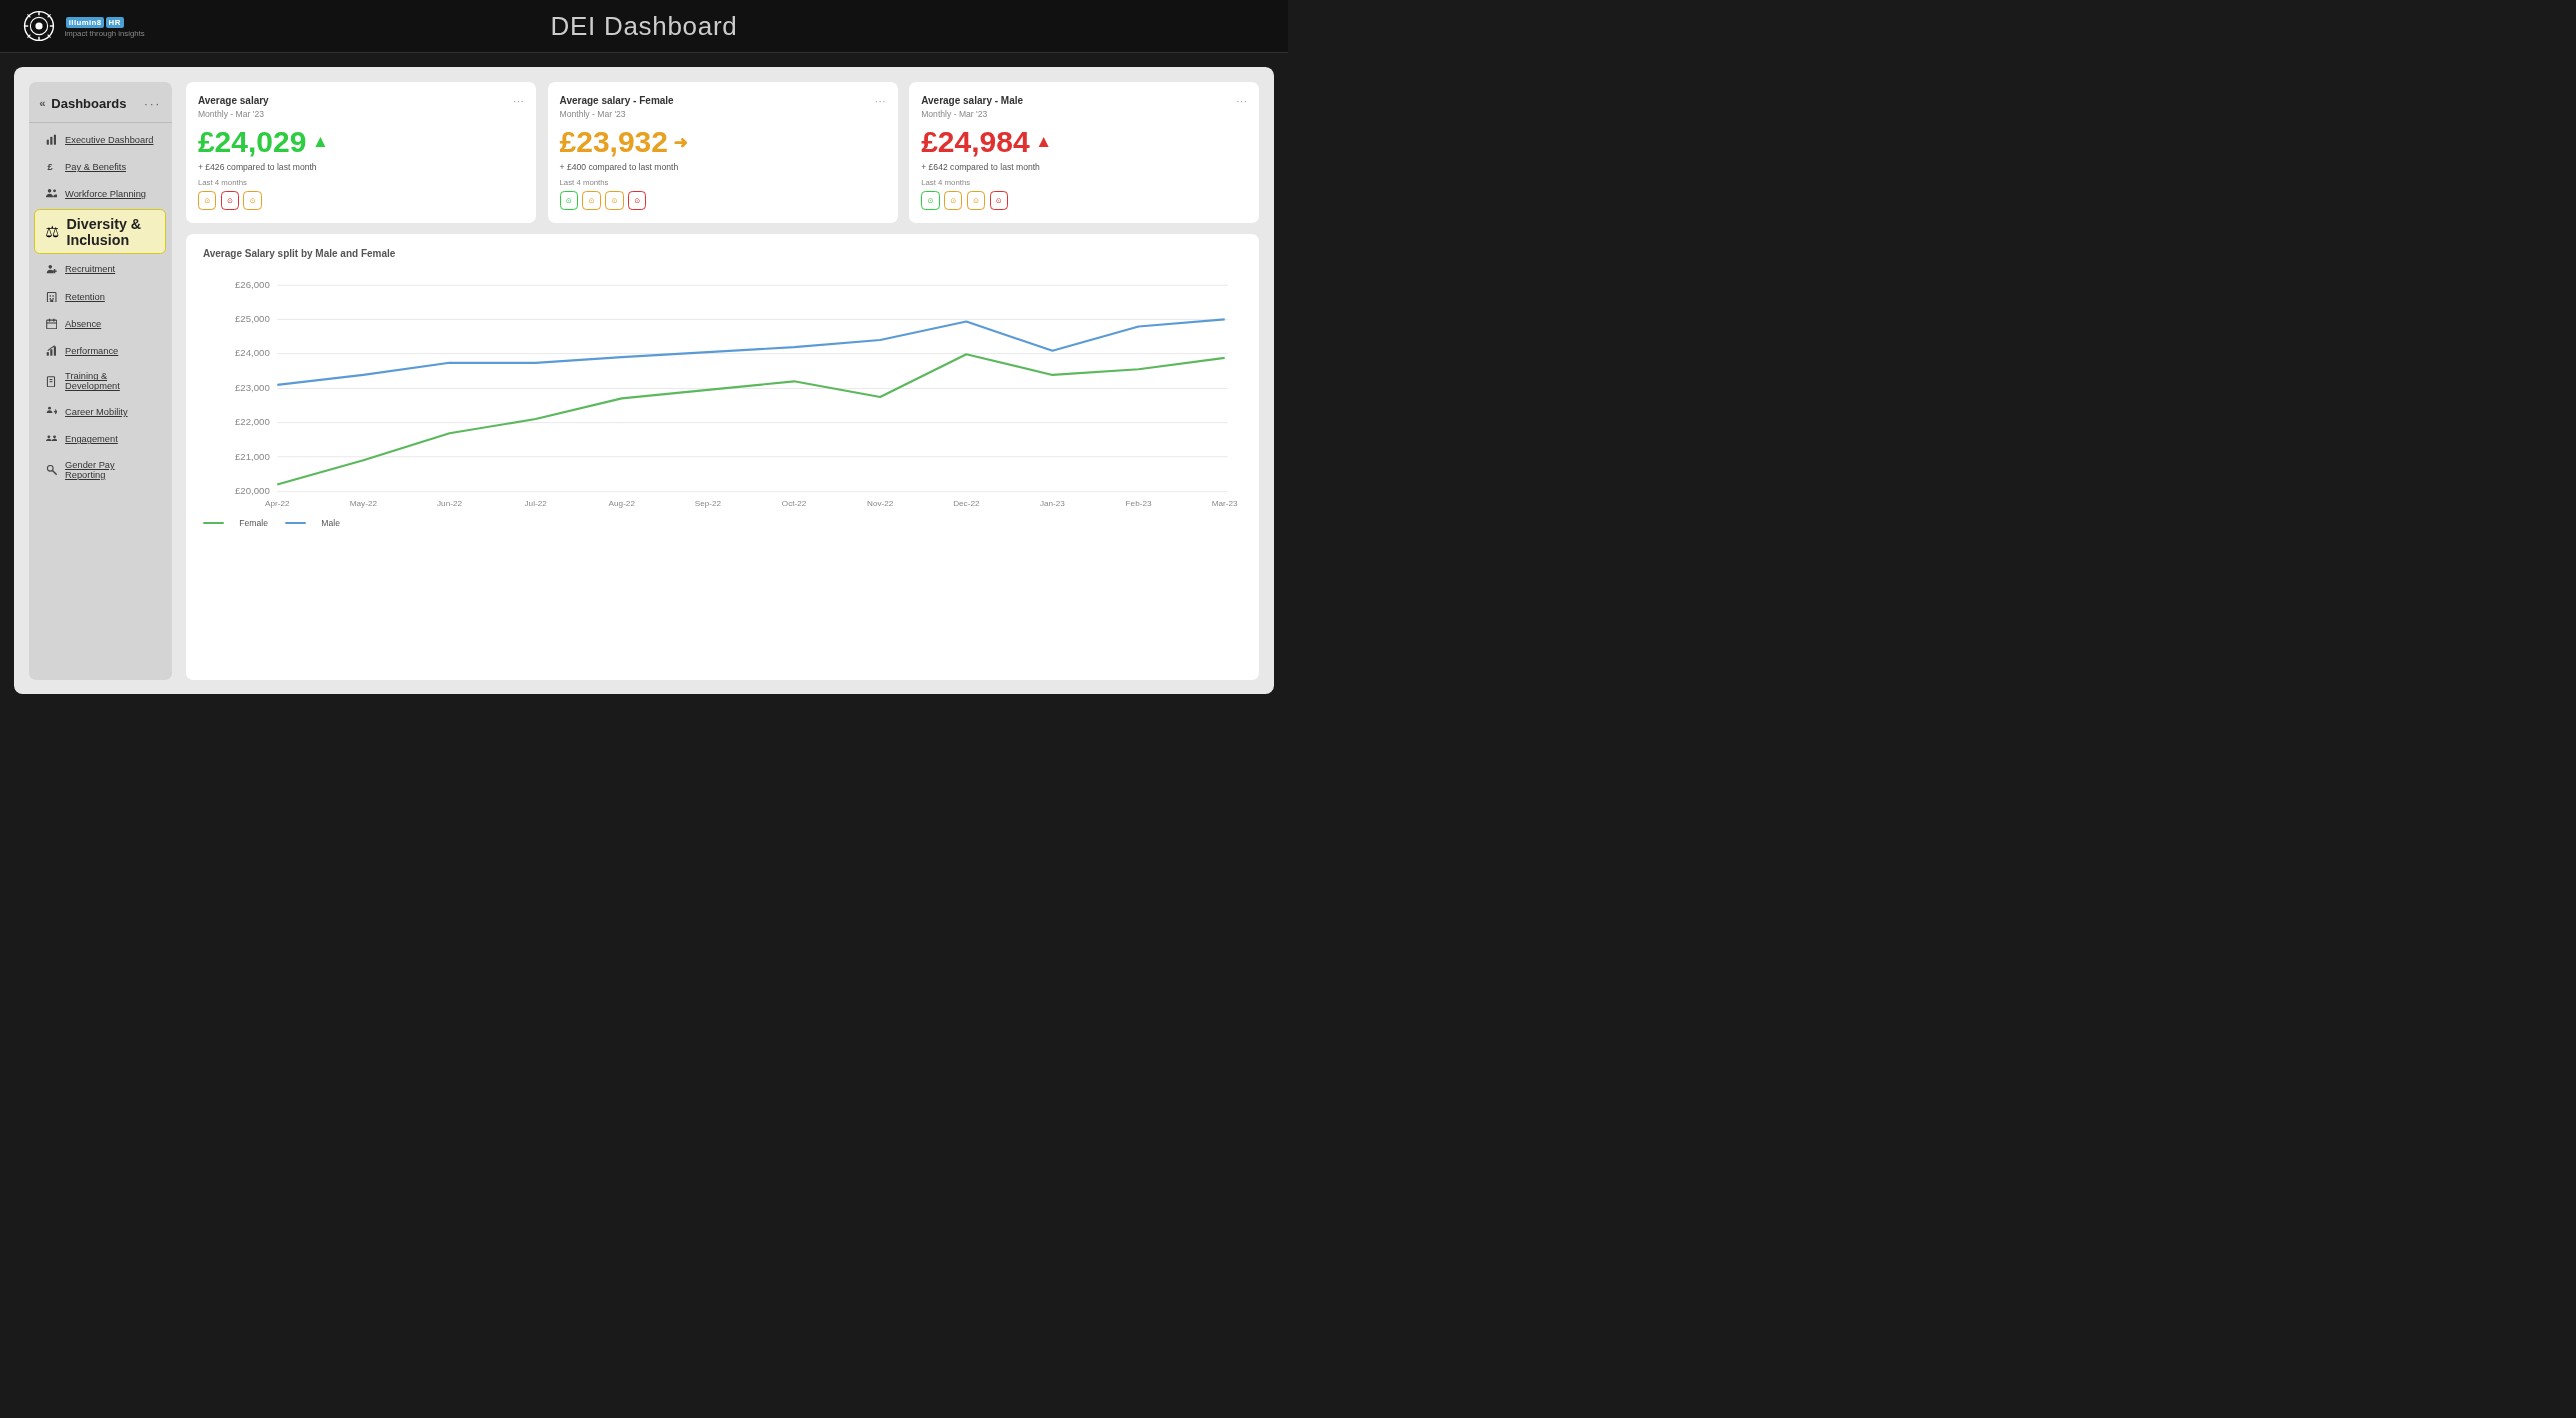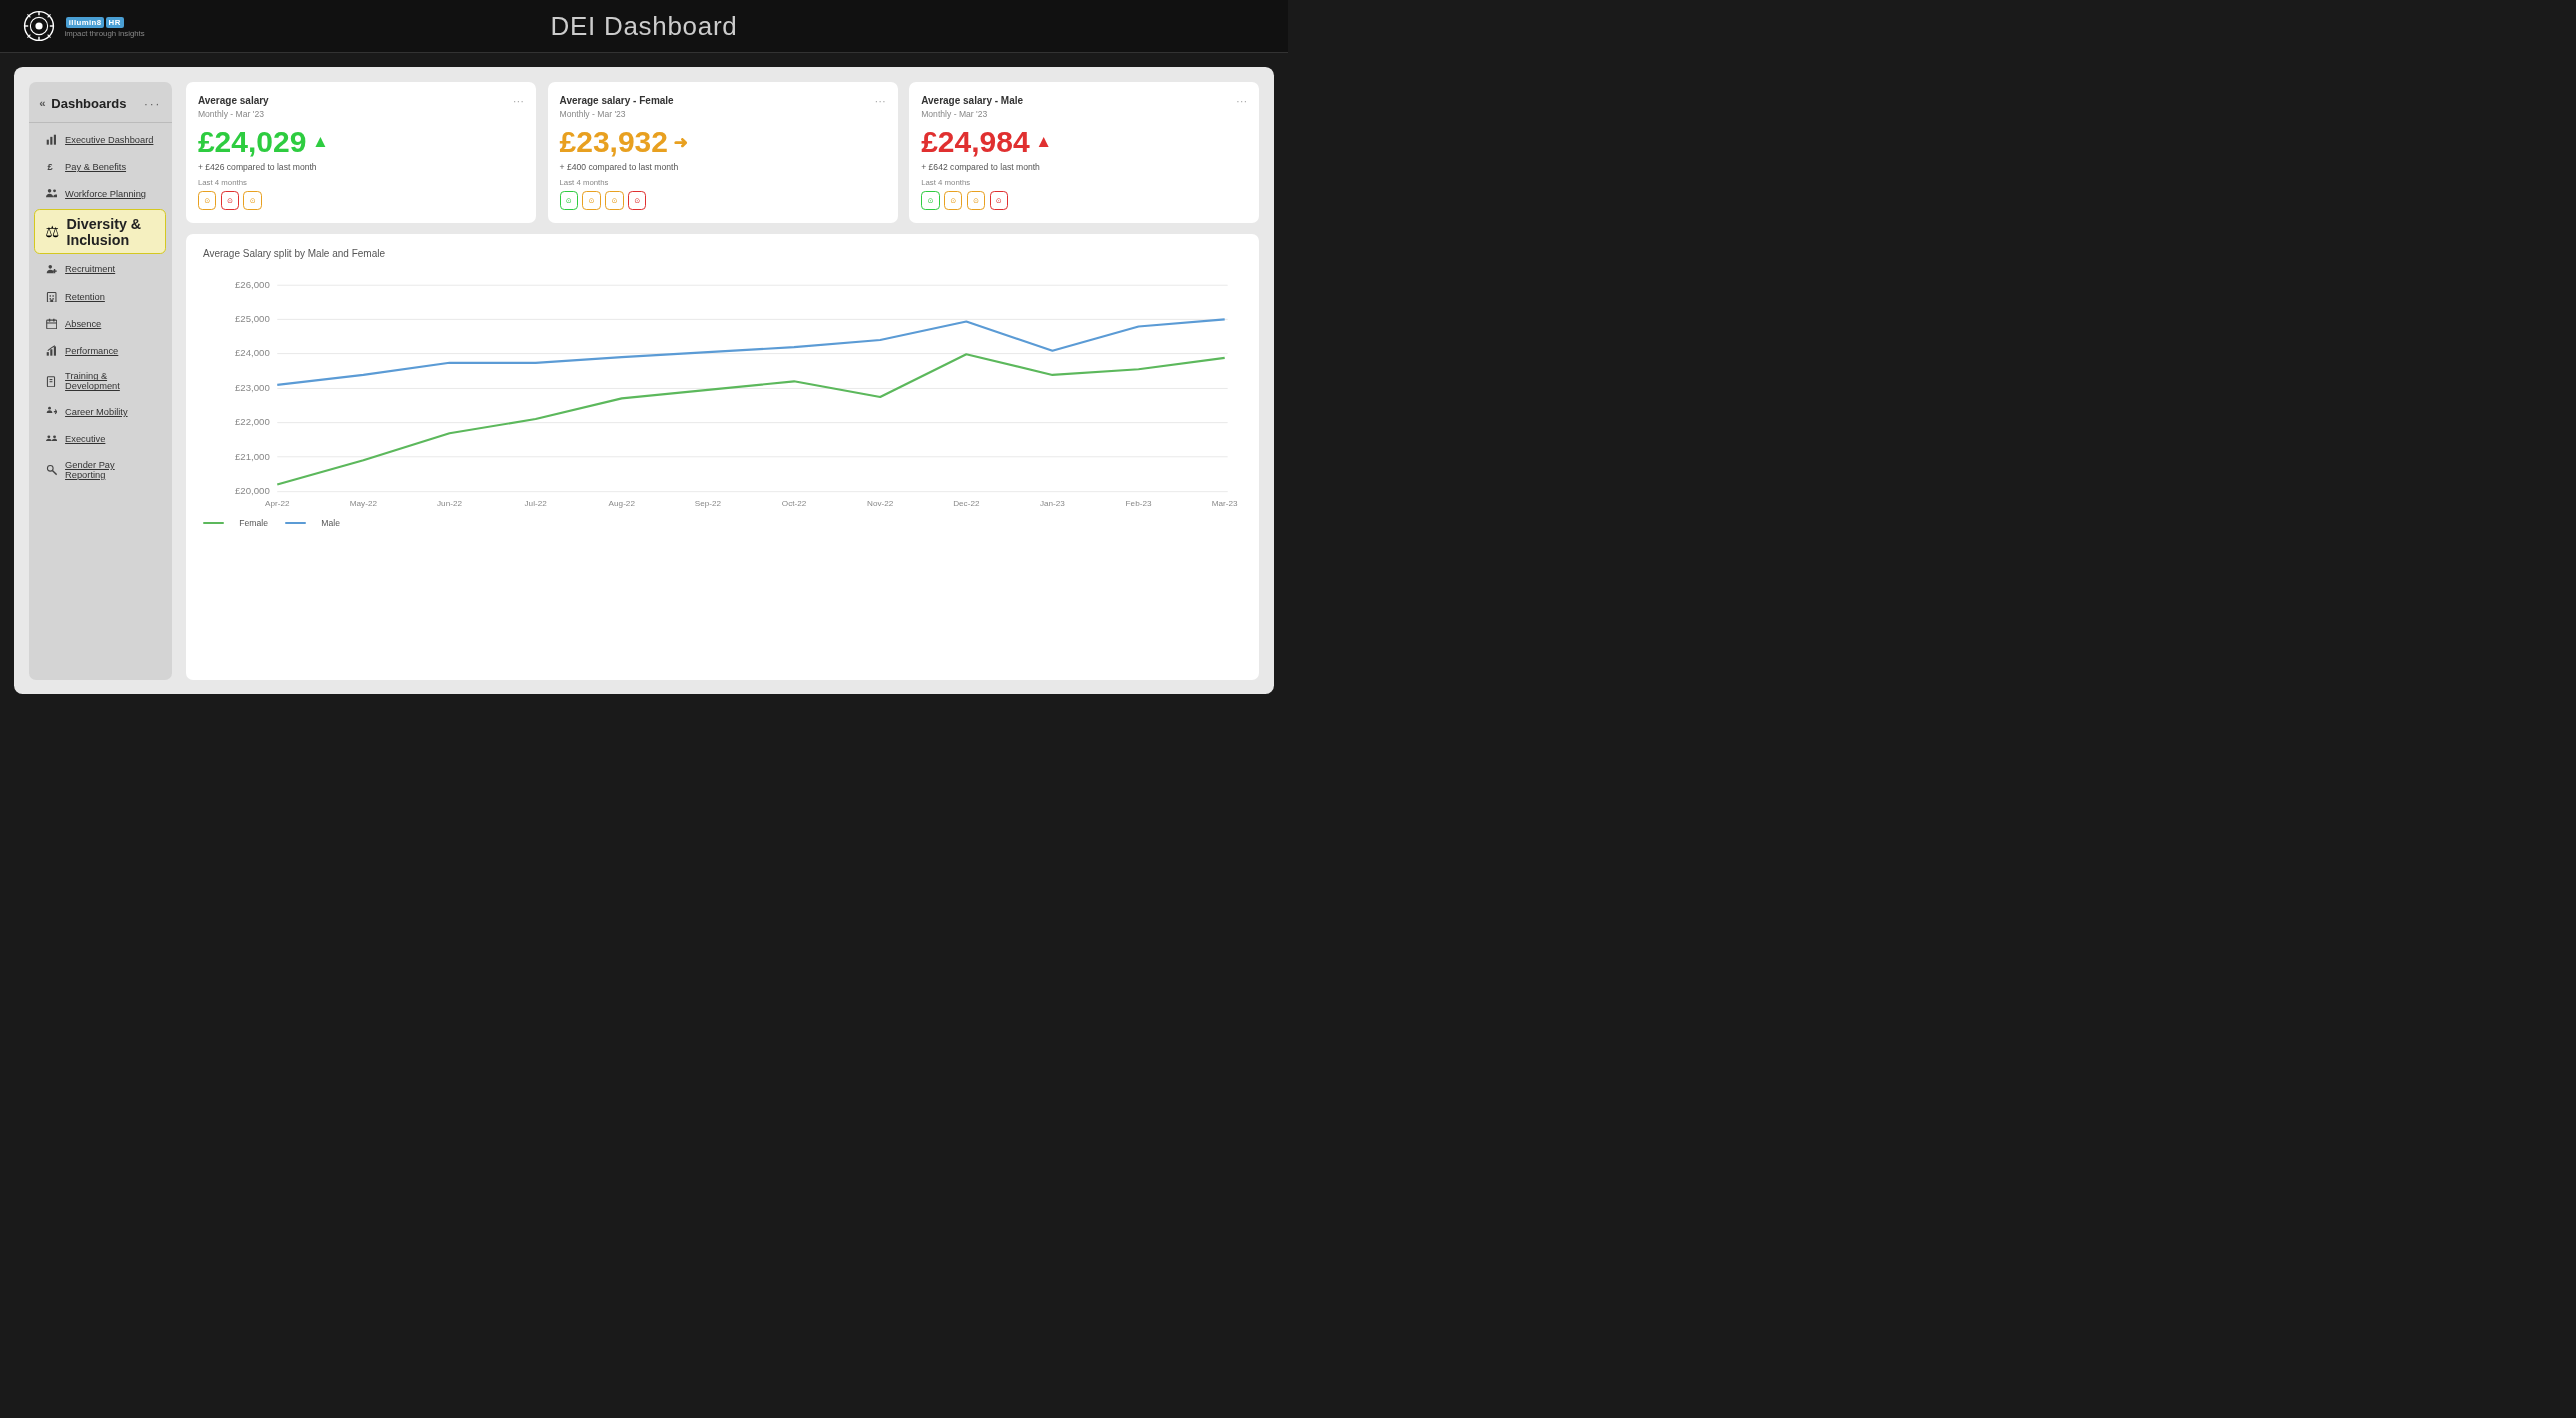--- a/index.html
+++ b/index.html
@@ -258,20 +258,21 @@
     .chart-card {
       background: white;
       border-radius: 7.1px;
       padding: 14.3px 17px;
       flex: 1;
     }
     .chart-title {
       font-size: 10px;
       color: #555;
       margin-bottom: 11.4px;
+      font-weight: bold;
     }
     .chart-legend {
       display: flex;
       gap: 17px;
       margin-top: 5.7px;
     }
     .legend-item {
       display: flex;
       align-items: center;
       gap: 15px;
@@ -437,21 +438,21 @@
 
     <div class="sidebar-item">
       <span class="sidebar-item-icon">
         <svg width="11.4" height="11.4" viewBox="0 0 16 16" fill="currentColor">
             <circle cx="4" cy="4" r="2"></circle>
             <path d="M0 10c0-2 1.5-3.5 4-3.5s4 1.5 4 3.5H0z"></path>
             <circle cx="12" cy="4" r="2"></circle>
             <path d="M8 10c0-2 1.5-3.5 4-3.5s4 1.5 4 3.5H8z"></path>
           </svg>
       </span>
-      <span>Executive</span>
+      <span>Engagement</span>
     </div>
 
     <div class="sidebar-item">
       <span class="sidebar-item-icon">
         <svg width="11.4" height="11.4" viewBox="0 0 16 16" fill="currentColor">
             <circle cx="6" cy="6" r="4" fill="none" stroke="currentColor" stroke-width="1.5"></circle>
             <line x1="9" y1="9" x2="15" y2="15" stroke="currentColor" stroke-width="2"></line>
           </svg>
       </span>
       <span>Gender Pay Reporting</span>

